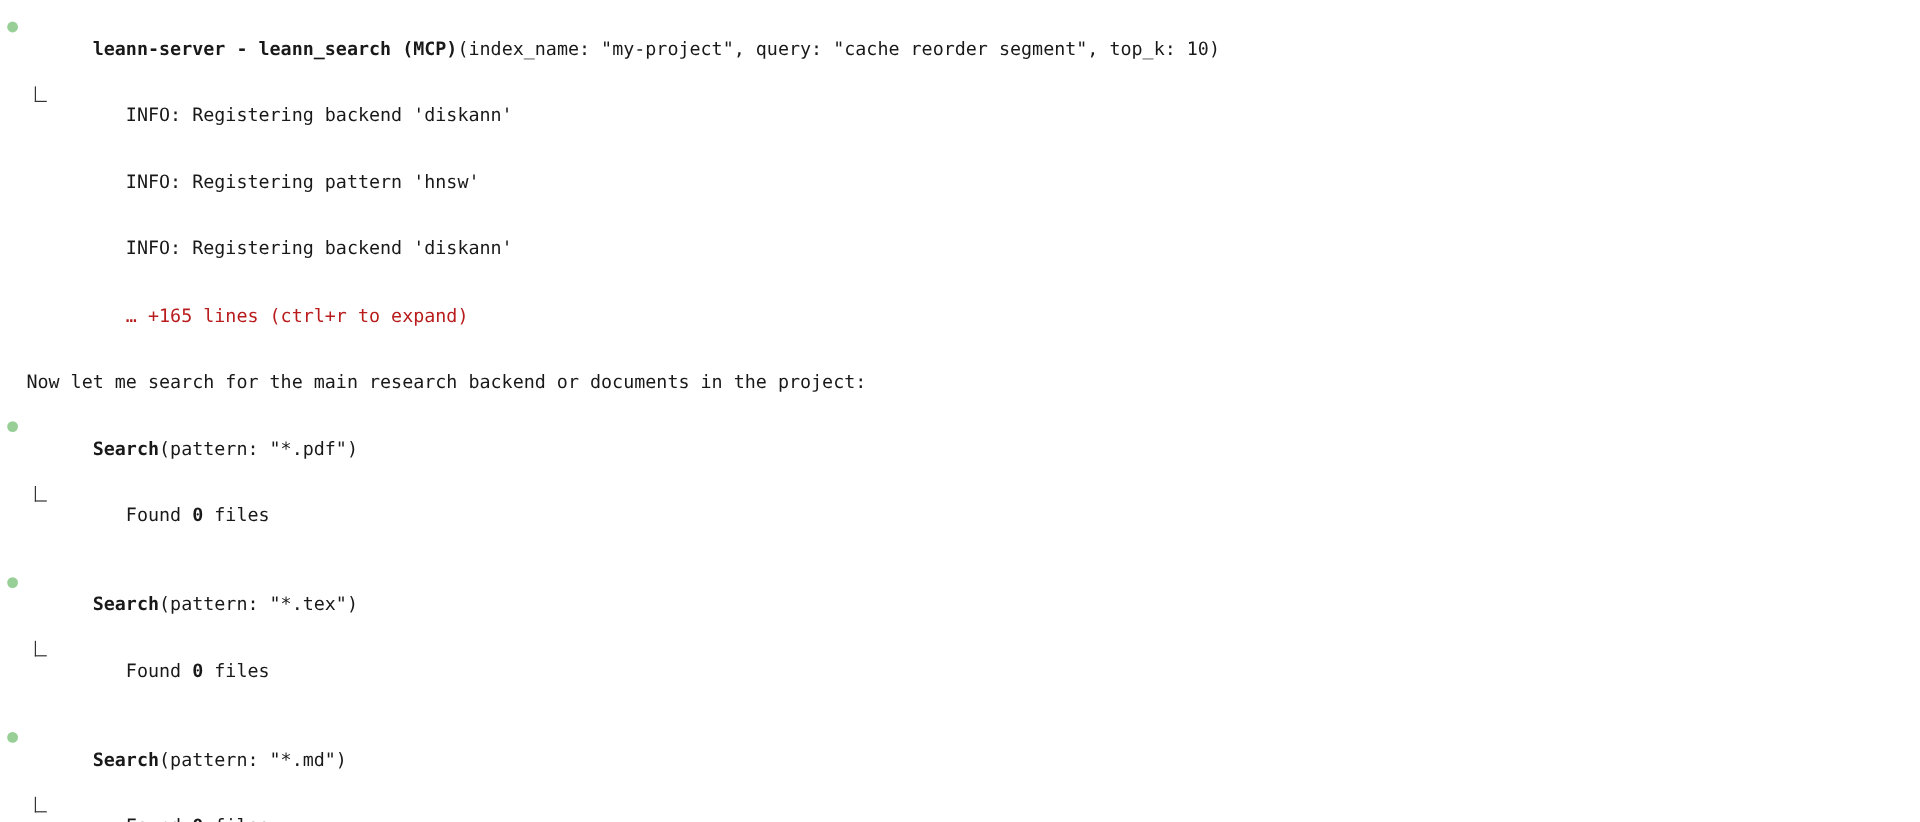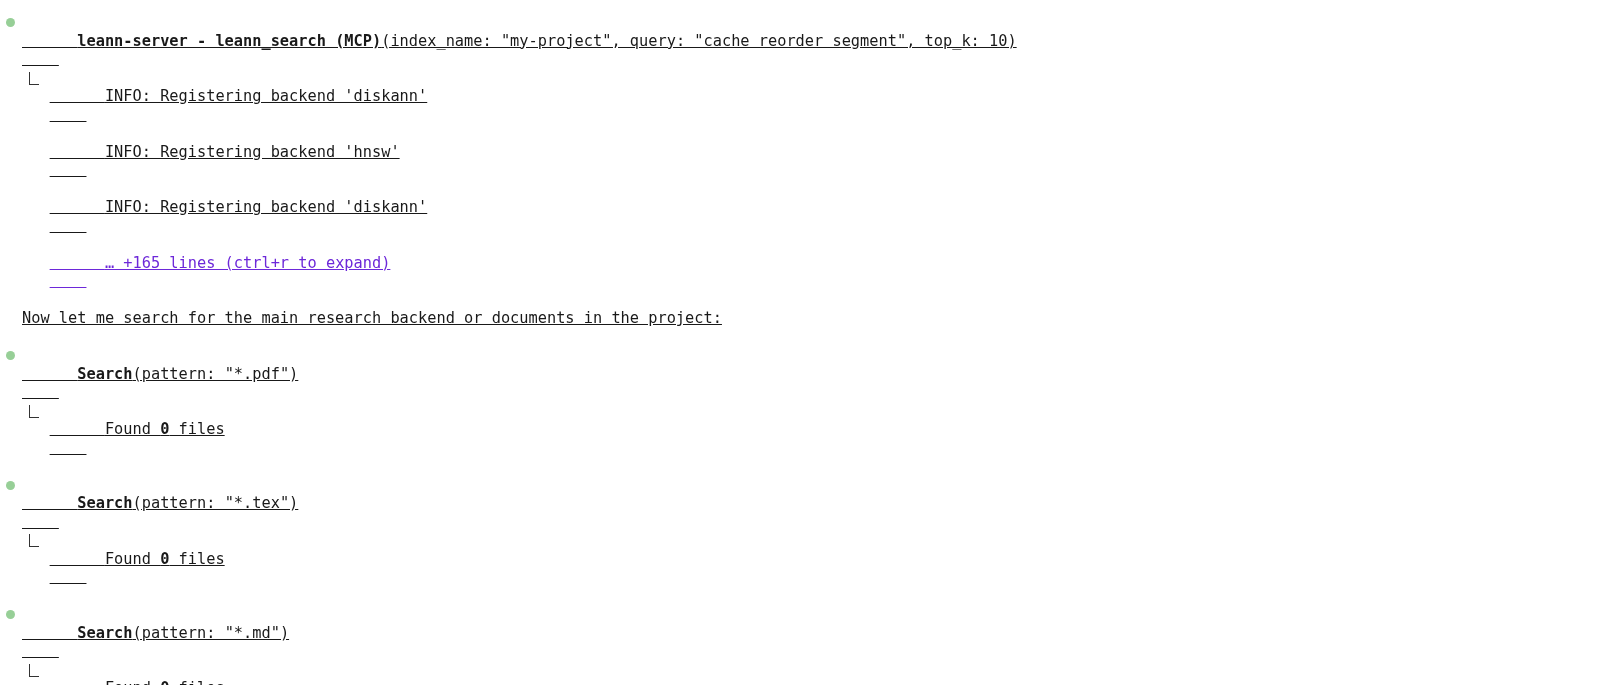--- a/index.html
+++ b/index.html
@@ -15,55 +15,54 @@
     font-family: "DejaVu Sans Mono", "Liberation Mono", monospace;
     font-size: 15.3px;
     line-height: 18.5px;
     color: #191919;
   }
   .block { margin-bottom: 18.5px; }
   .line {
     position: relative;
     white-space: pre;
     min-height: 18.5px;
-    text-decoration: underline;
   }
   .tool-name { font-weight: bold; }
   .bullet {
     position: absolute;
     left: -16px; top: 5px;
     width: 9px; height: 9px;
     border-radius: 50%;
     background: #97cf97;
   }
   .result { padding-left: 3ch; }
   .corner {
     position: absolute;
     left: 7px; top: 3px;
     width: 10px; height: 13px;
     border-left: 1px solid #333333;
     border-bottom: 1px solid #333333;
   }
-  .muted { color: #6d28d9; }
+  .muted { color: #b91c1c; }
   .count { font-weight: bold; }
 </style>
 </head>
 <body>
 
 <div class="terminal">
 
   <div class="block">
     <div class="line">
       <span class="bullet"></span><span class="tool-name">leann-server - leann_search (MCP)</span><span>(index_name: "my-project", query: "cache reorder segment", top_k: 10)</span>
     </div>
     <div class="line result">
       <span class="corner"></span><span>INFO: Registering backend 'diskann'</span>
     </div>
     <div class="line result">
-      <span>INFO: Registering backend 'hnsw'</span>
+      <span>INFO: Registering pattern 'hnsw'</span>
     </div>
     <div class="line result">
       <span>INFO: Registering backend 'diskann'</span>
     </div>
     <div class="line result muted">
       <span>… +165 lines (ctrl+r to expand)</span>
     </div>
   </div>
 
   <div class="block">

